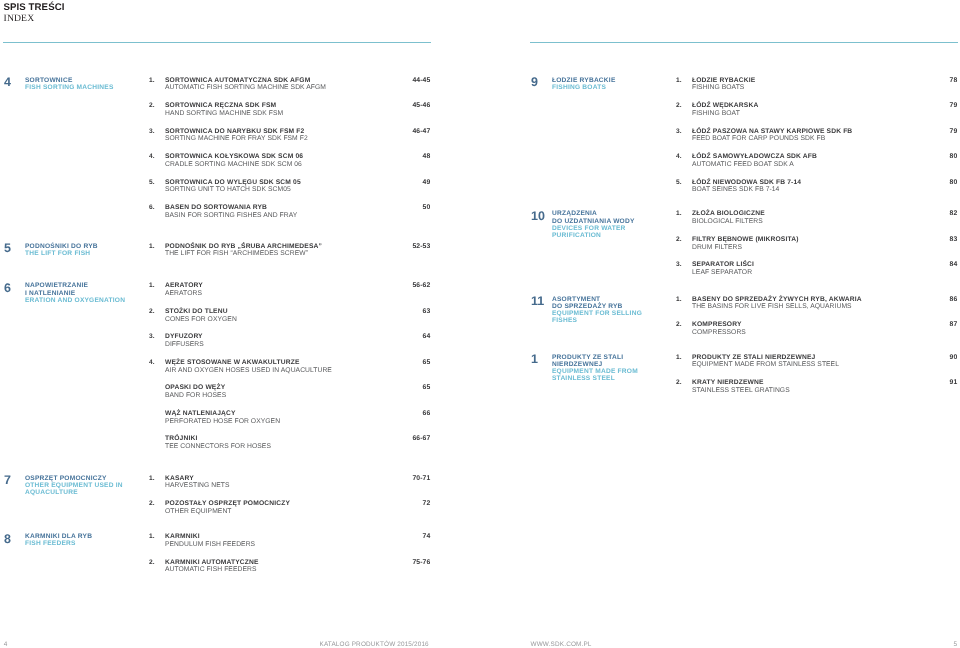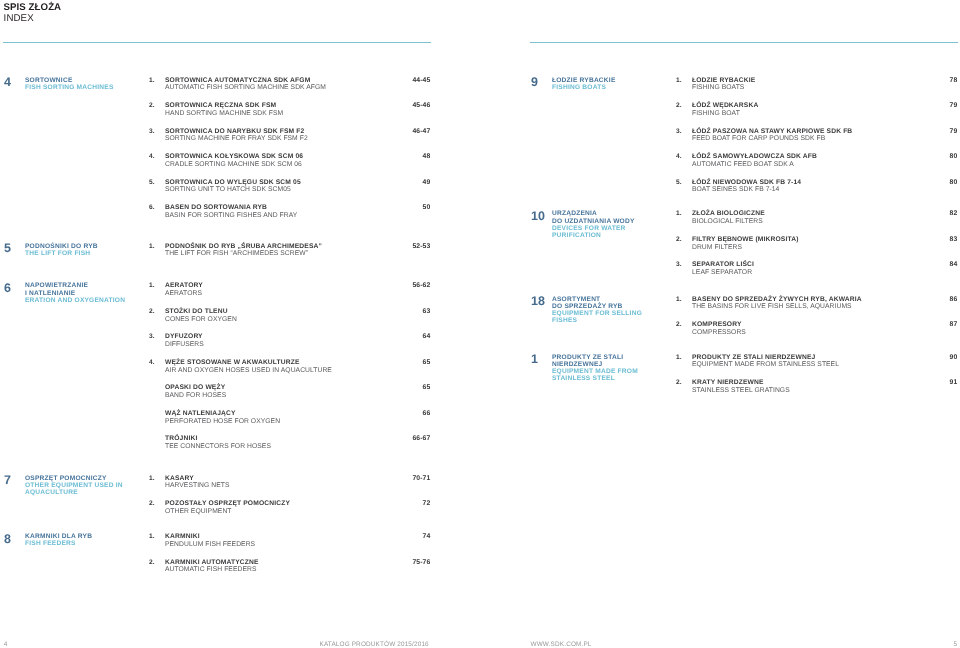--- a/index.html
+++ b/index.html
@@ -3,21 +3,21 @@
 <meta charset="utf-8">
 <title>SPIS TREŚCI / INDEX</title>
 <style>
   html,body{margin:0;padding:0;}
   body{width:960px;height:648px;background:#ffffff;overflow:hidden;
        font-family:"Liberation Sans",sans-serif;
        -webkit-font-smoothing:antialiased;text-rendering:geometricPrecision;}
   .page{position:relative;width:960px;height:648px;}
   .title-block{position:absolute;left:3.6px;top:3.3px;}
   .title-pl{font-size:9.7px;font-weight:bold;color:#231f20;line-height:10.8px;letter-spacing:0.05px;}
-  .title-en{font-size:9.7px;font-weight:normal;color:#231f20;line-height:10.8px;letter-spacing:0.1px;}
+  .title-en{font-size:9.7px;font-weight:normal;color:#231f20;line-height:10.8px;letter-spacing:0.1px;font-family:Liberation Serif, serif;}
   .rule{position:absolute;top:42px;height:1.1px;background:#7cc0ce;}
   .rule-left{left:3px;width:427.6px;}
   .rule-right{left:530px;width:427.6px;}
   .column{position:absolute;top:0px;}
   .section{position:absolute;left:0;width:430px;}
   .sec-num{position:absolute;top:-0.5px;font-size:12.5px;font-weight:bold;color:#456a8c;line-height:12.5px;}
   .sec-titles{position:absolute;top:0px;width:130px;}
   .sec-pl{font-size:6.6px;font-weight:bold;color:#47749b;line-height:7.2px;letter-spacing:0.22px;white-space:nowrap;}
   .sec-en{font-size:6.6px;font-weight:bold;color:#6bbcd3;line-height:7.2px;letter-spacing:0.22px;white-space:nowrap;}
   .items{position:absolute;top:0;}
@@ -27,21 +27,21 @@
   .item-en{position:absolute;left:16px;top:7.7px;font-size:6.75px;font-weight:normal;color:#5a5b5d;line-height:7px;letter-spacing:0.06px;white-space:nowrap;}
   .item-pg{position:absolute;top:0px;font-size:6.8px;font-weight:bold;color:#3a3a3c;line-height:7px;letter-spacing:0.1px;text-align:right;}
   .footer{position:absolute;left:0;top:0;width:960px;}
   .f{position:absolute;font-size:6.4px;color:#9a9a9d;letter-spacing:0.15px;line-height:7px;white-space:nowrap;}
 </style>
 </head>
 <body>
 
 <div class="page">
   <div class="title-block">
-    <div class="title-pl">SPIS ZŁOŻA</div>
+    <div class="title-pl">SPIS TREŚCI</div>
     <div class="title-en">INDEX</div>
   </div>
   <div class="rule rule-left"></div>
   <div class="rule rule-right"></div>
   <div class="column" style="left:0px;">
     <div class="section" style="top:76.8px;">
       <div class="sec-num" style="left:4px;">4</div>
       <div class="sec-titles" style="left:25px;">
         <div class="sec-pl">SORTOWNICE</div>
         <div class="sec-en">FISH SORTING MACHINES</div>
@@ -259,21 +259,21 @@
         </div>
         <div class="item" style="top:51px;">
           <div class="item-num">3.</div>
           <div class="item-pl">SEPARATOR LIŚCI</div>
           <div class="item-en">LEAF SEPARATOR</div>
           <div class="item-pg" style="right:0px;">84</div>
         </div>
       </div>
     </div>
     <div class="section" style="top:295.5px;">
-      <div class="sec-num" style="left:4px;">18</div>
+      <div class="sec-num" style="left:4px;">11</div>
       <div class="sec-titles" style="left:25px;">
         <div class="sec-pl">ASORTYMENT</div>
         <div class="sec-pl">DO SPRZEDAŻY RYB</div>
         <div class="sec-en">EQUIPMENT FOR SELLING</div>
         <div class="sec-en">FISHES</div>
       </div>
       <div class="items" style="left:149px;width:281.3px;">
         <div class="item" style="top:0px;">
           <div class="item-num">1.</div>
           <div class="item-pl">BASENY DO SPRZEDAŻY ŻYWYCH RYB, AKWARIA</div>

